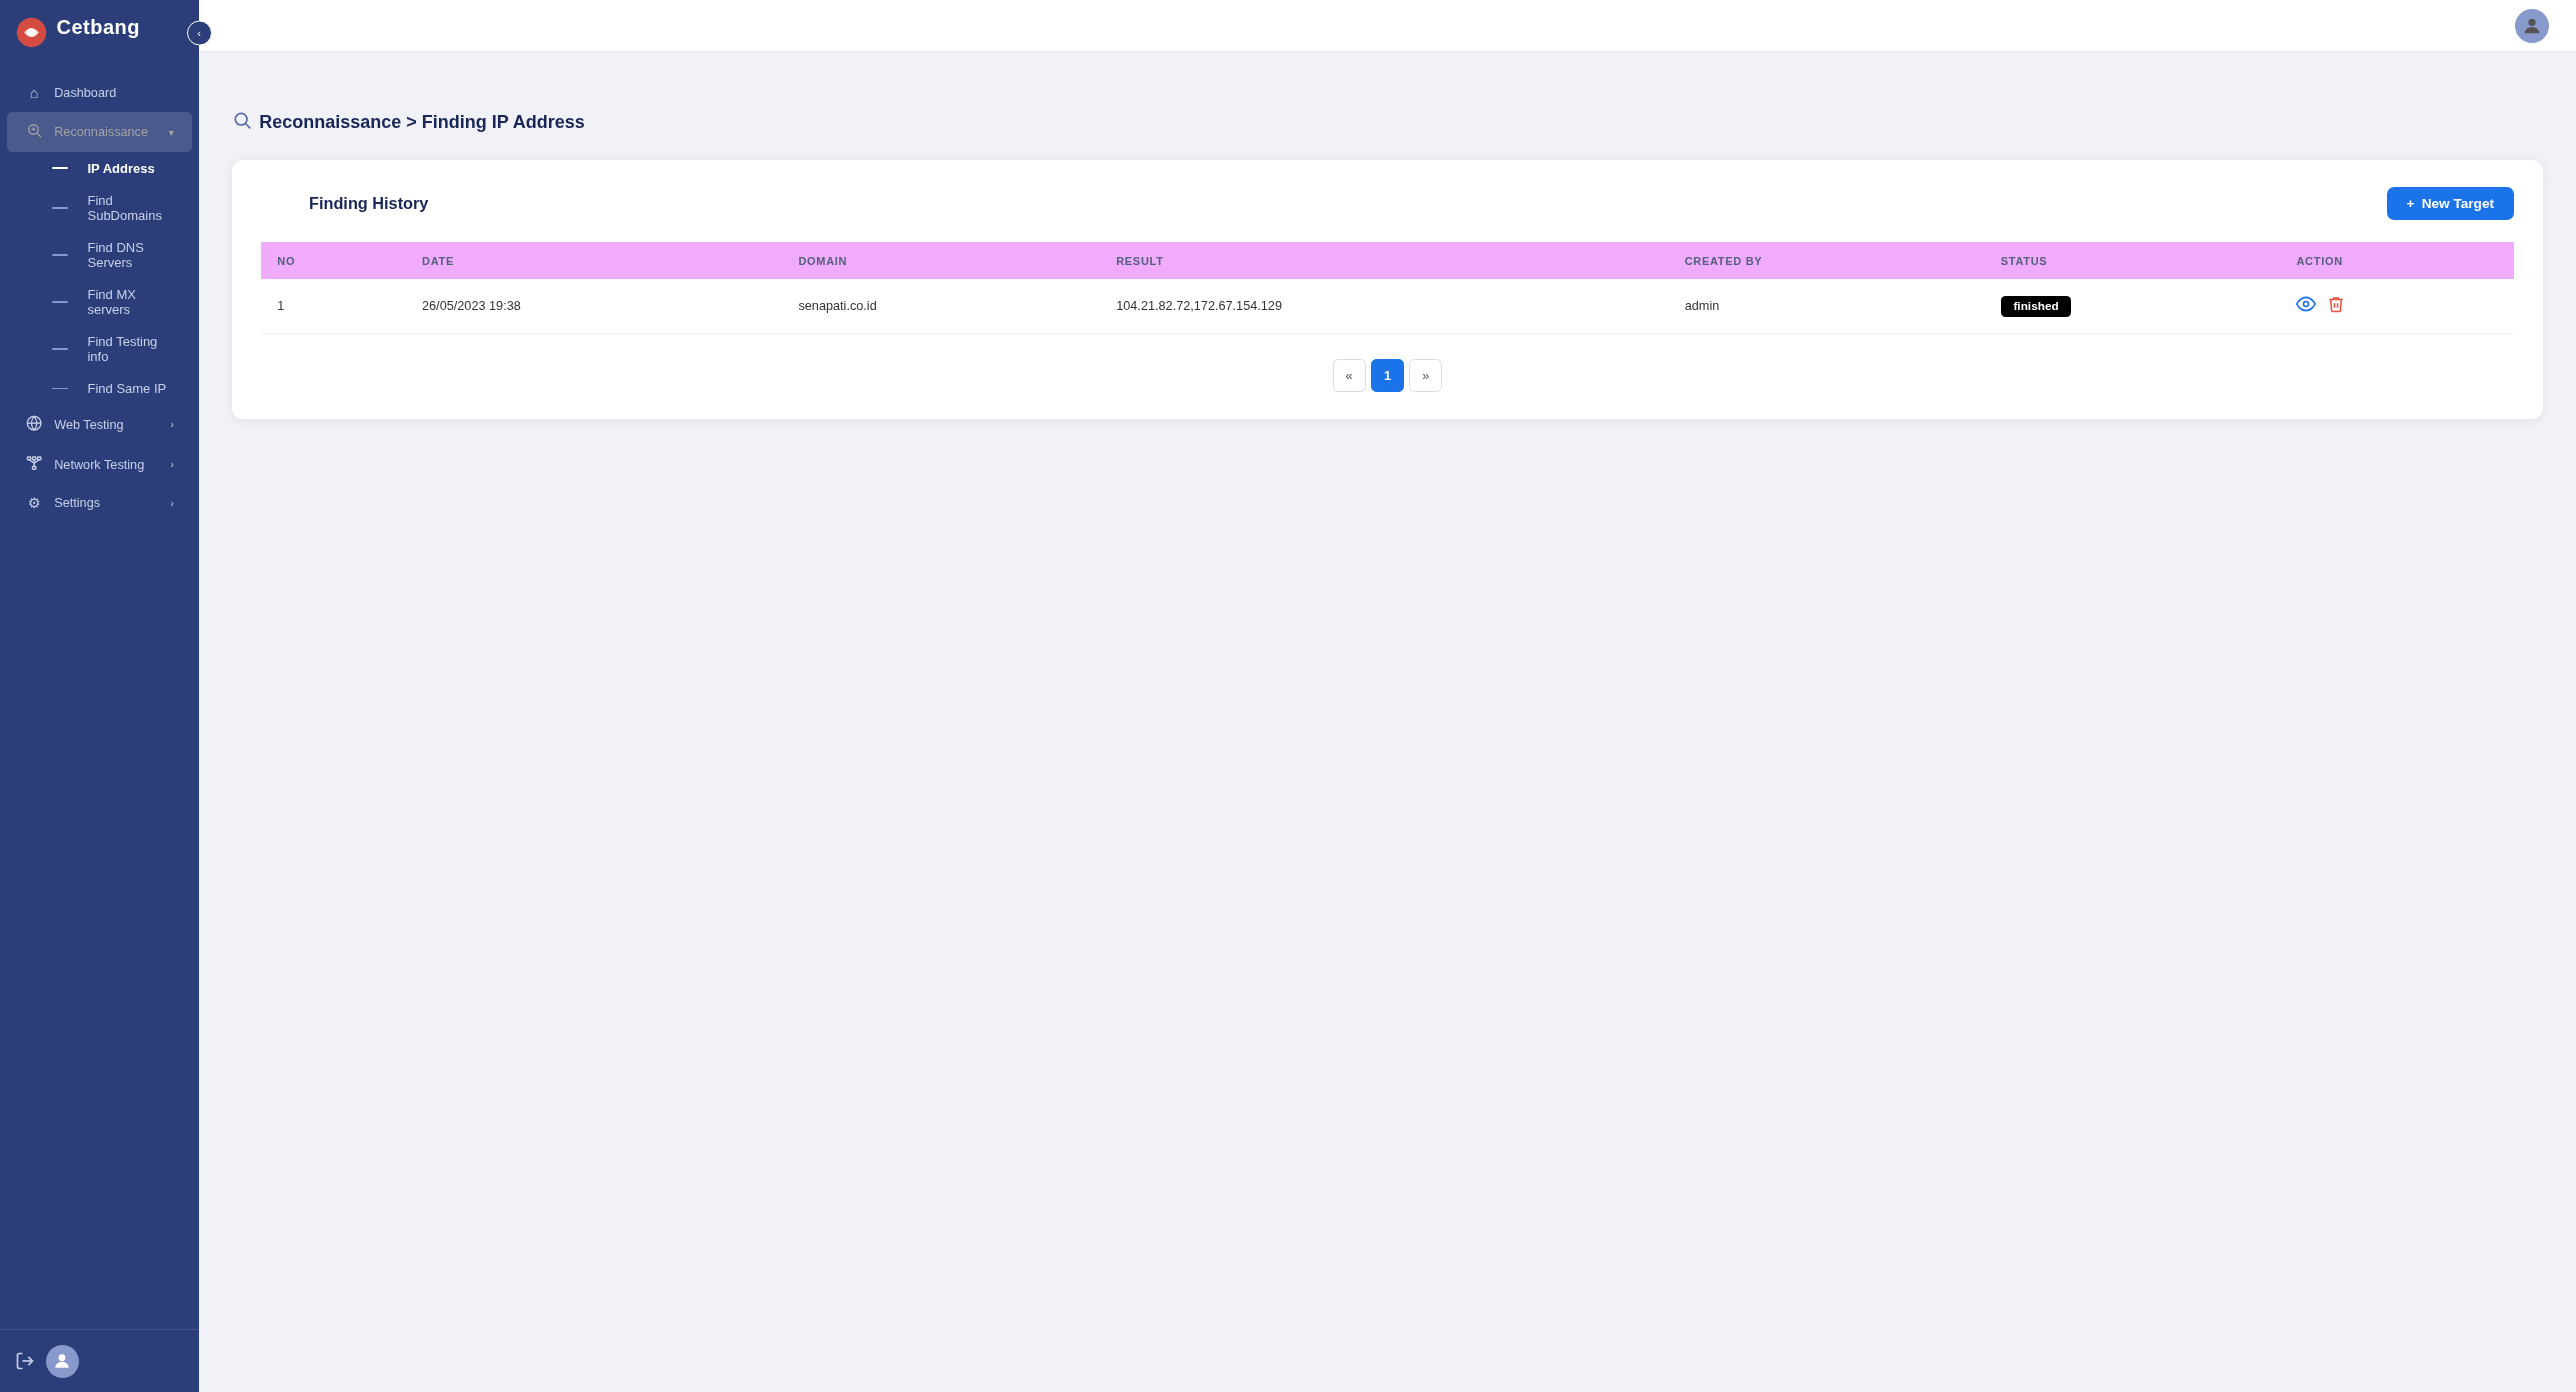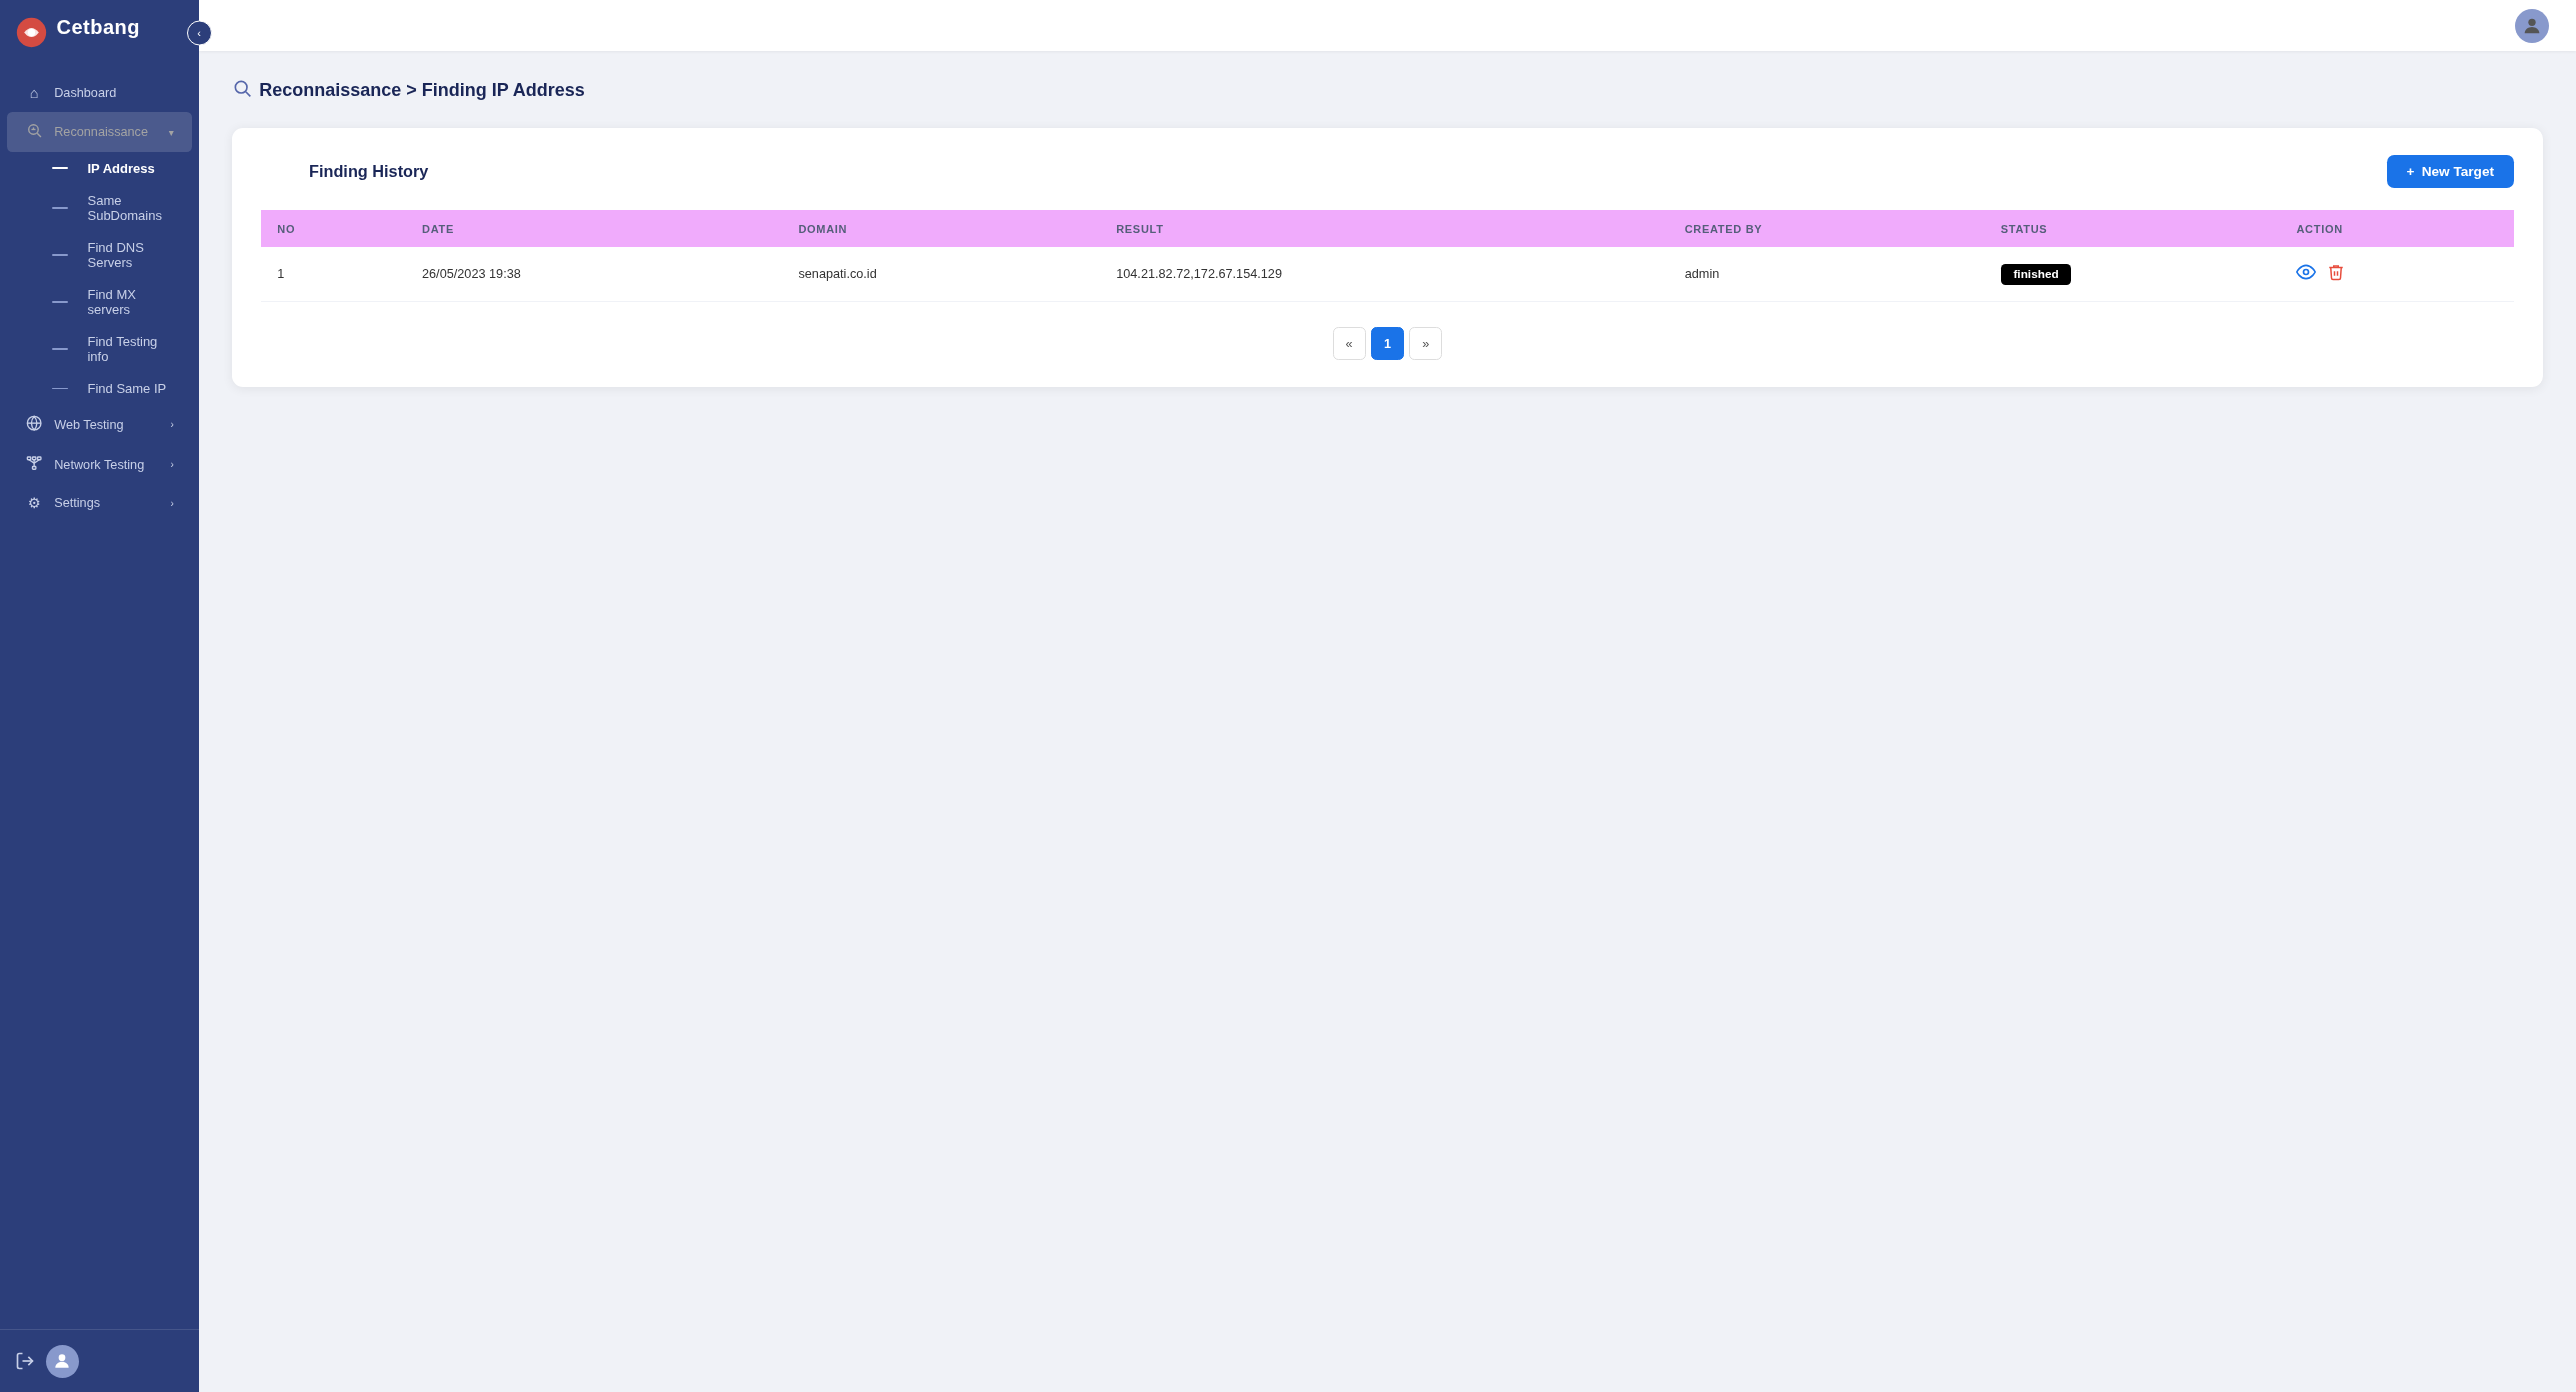--- a/index.html
+++ b/index.html
@@ -146,20 +146,21 @@
       justify-content: center;
       font-size: 14.5px;
     }
 
     
     .main {
       flex: 1;
       display: flex;
       flex-direction: column;
       overflow: hidden;
+      gap: 32px;
     }
 
     .topbar {
       height: 51px;
       background: #fff;
       display: flex;
       align-items: center;
       justify-content: flex-end;
       padding: 0 27px;
       box-shadow: 0 0.9px 3.6px rgba(0,0,0,0.08);
@@ -360,21 +361,21 @@
       <span>Reconnaissance</span>
       <span class="chevron">▾</span>
     </div>
 
     <div class="sub-nav-item active">
       <span class="dash"></span>
       <span>IP Address</span>
     </div>
     <div class="sub-nav-item">
       <span class="dash"></span>
-      <span>Same SubDomains</span>
+      <span>Find SubDomains</span>
     </div>
     <div class="sub-nav-item">
       <span class="dash"></span>
       <span>Find DNS Servers</span>
     </div>
     <div class="sub-nav-item">
       <span class="dash"></span>
       <span>Find MX servers</span>
     </div>
     <div class="sub-nav-item">

